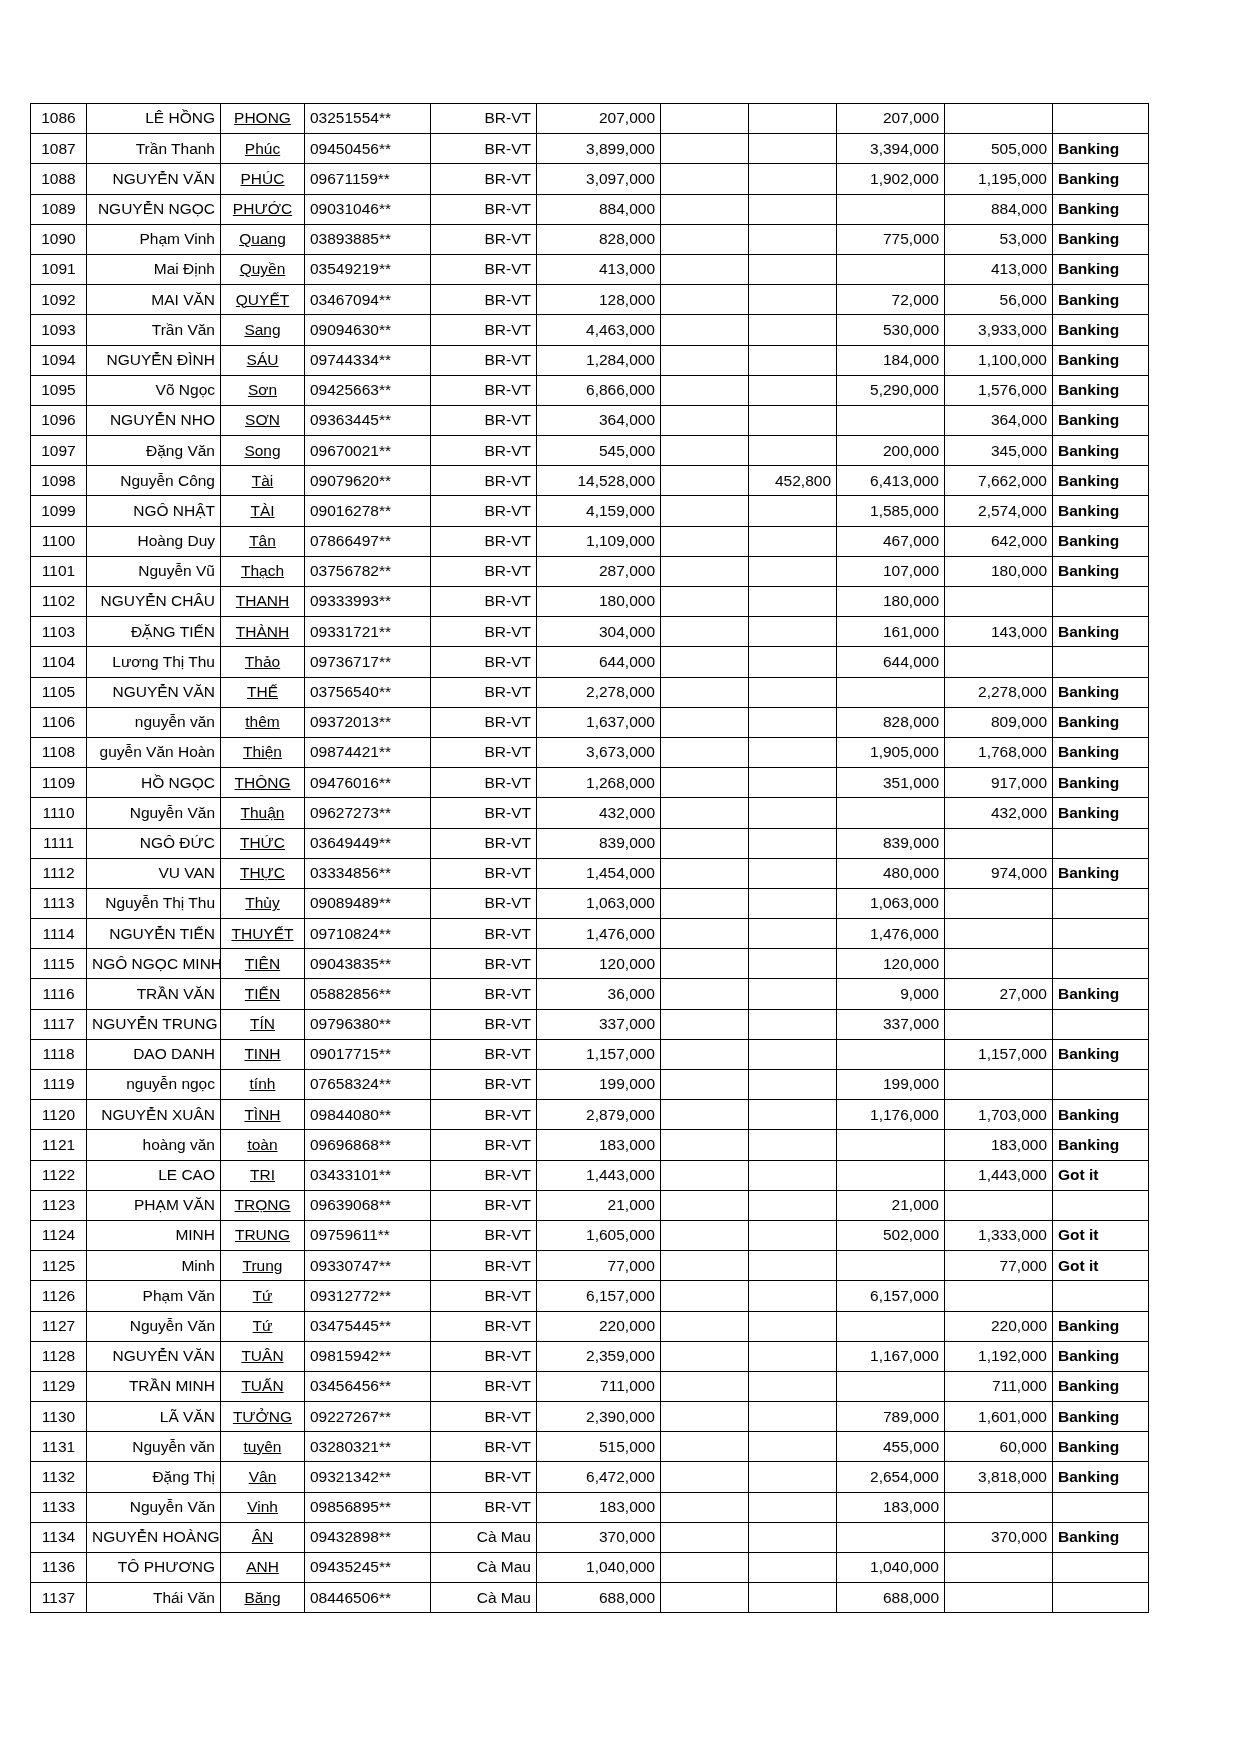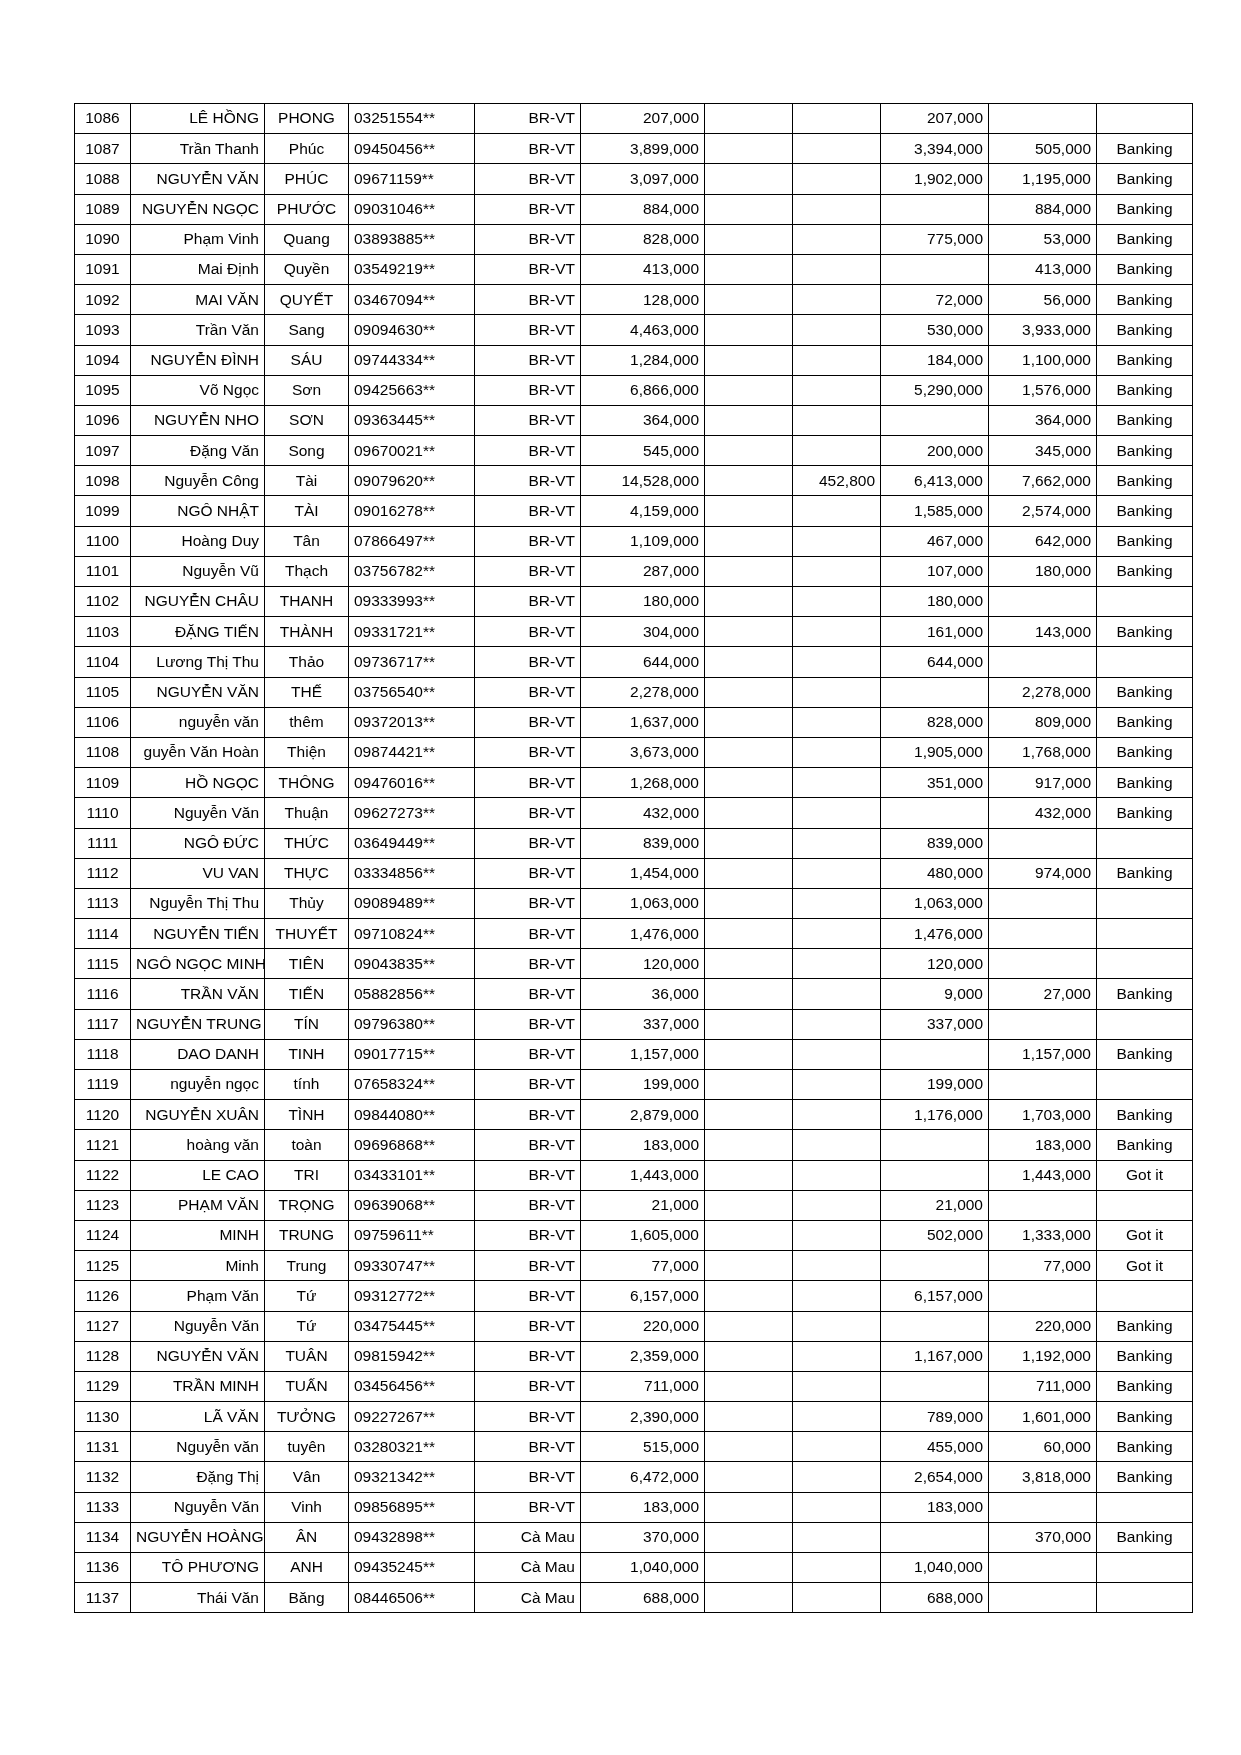--- a/index.html
+++ b/index.html
@@ -20,21 +20,20 @@
     top: 0;
     width: 1241px;
     height: 1755px;
     background: #ffffff;
   }
   .table-wrap {
     position: absolute;
     left: 30px;
     top: 103px;
     width: 1082px;
-    margin-left: 44px;
   }
   table.data {
     border-collapse: collapse;
     table-layout: fixed;
     width: 1082px;
   }
   table.data td {
     border: 1px solid #000000;
     height: 29.2px;
     padding: 0 5px;
@@ -53,25 +52,25 @@
   col.c-prov   { width: 106px; }
   col.c-total  { width: 124px; }
   col.c-a      { width: 88px; }
   col.c-b      { width: 88px; }
   col.c-c      { width: 108px; }
   col.c-d      { width: 108px; }
   col.c-note   { width: 96px; }
 
   .idx  { text-align: center; }
   .last { text-align: right; }
-  .first{ text-align: center; }
+  .first{ text-align: center; text-decoration: underline; }
   .phone{ }
   .prov { text-align: right; }
   .num  { text-align: right; padding-right: 8px; }
-  .note { text-align: center; padding-left: 8px; }
+  .note { text-align: left; padding-left: 8px; font-weight: bold; }
 </style>
 </head>
 <body>
 
 <div class="page">
   <div class="table-wrap">
     <table class="data">
       <colgroup>
         <col class="c-idx">
           <col class="c-last">

